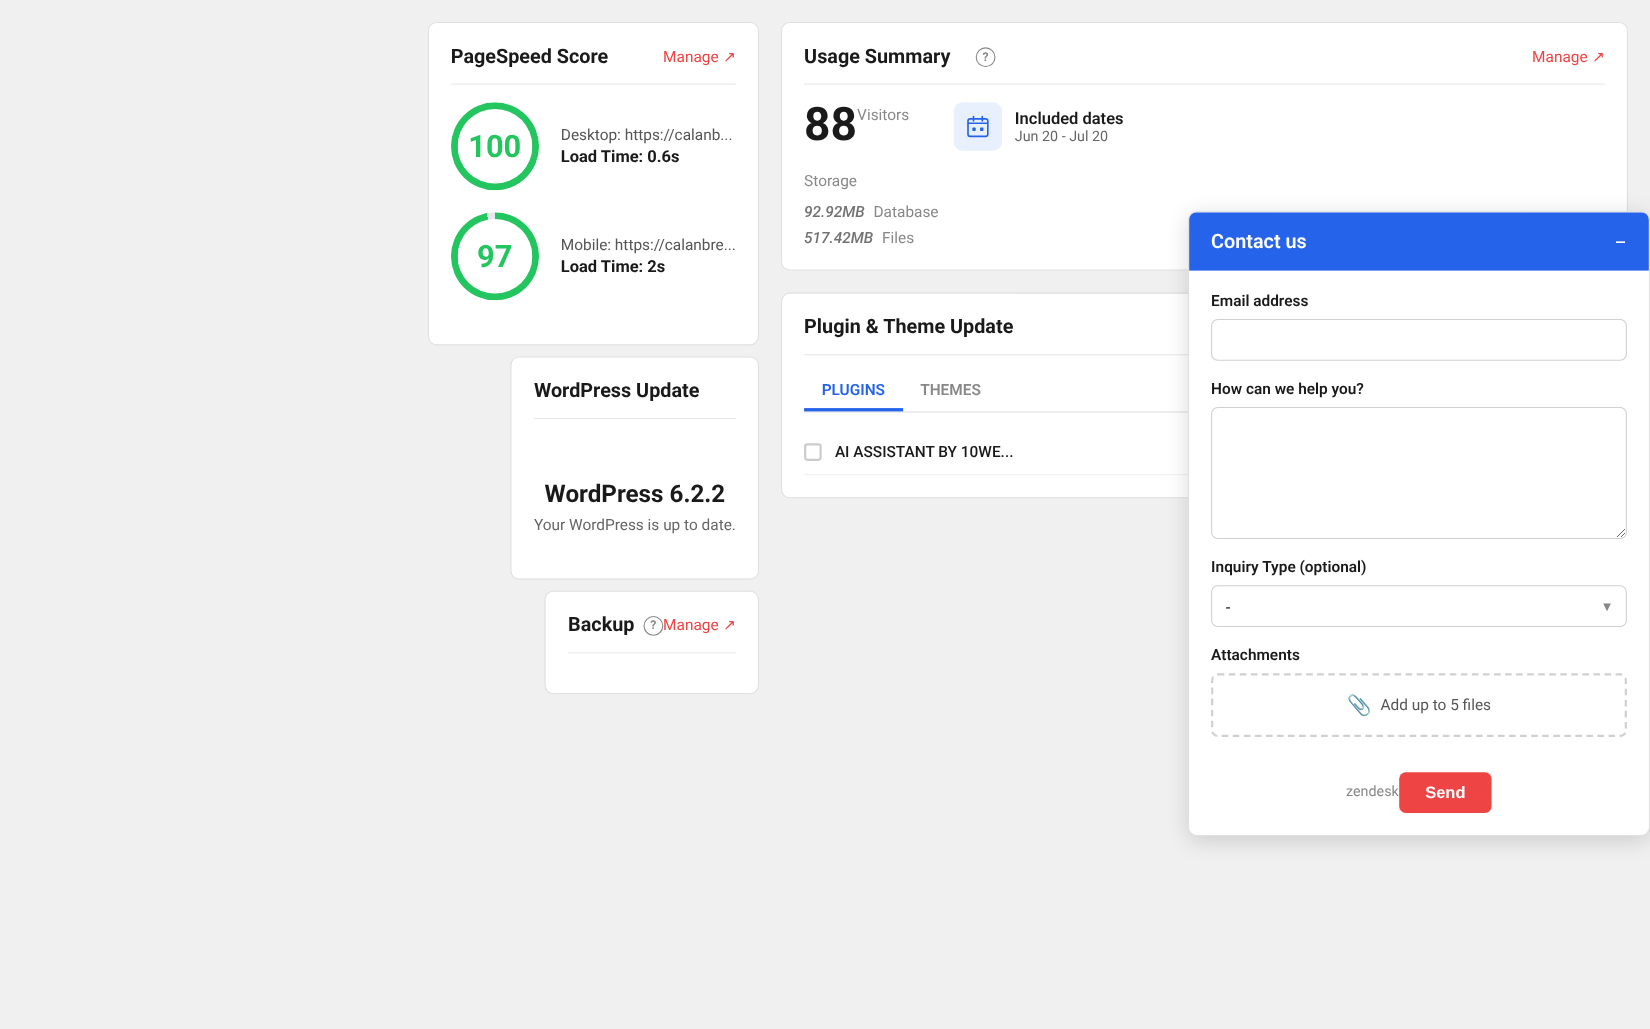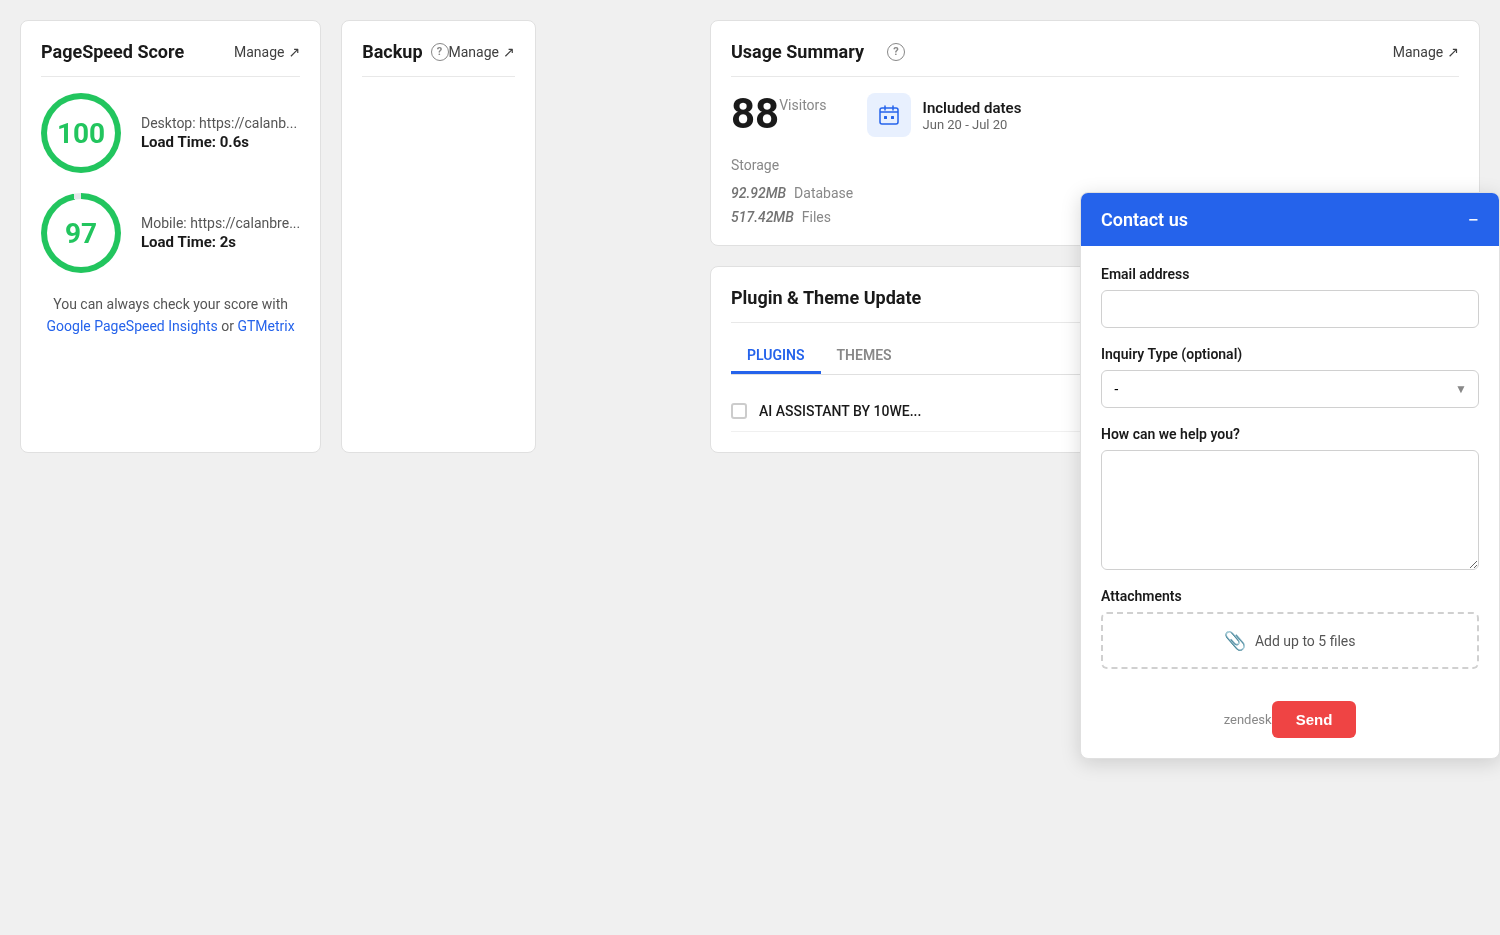--- a/index.html
+++ b/index.html
@@ -17,22 +17,23 @@
       gap: 20px;
       padding: 20px;
       width: 100%;
     }
 
     
     .left-col {
       width: 670px;
       flex-shrink: 0;
       display: flex;
-      flex-direction: row;
-      gap: 20px;
+      flex-direction: column;
+      gap: 10px;
+      align-items: flex-end;
     }
 
     
     .right-col {
       flex: 1;
       display: flex;
       flex-direction: column;
       gap: 20px;
     }
 
@@ -56,21 +57,21 @@
     .card-title {
       font-size: 18px;
       font-weight: 700;
       color: #1a1a1a;
       display: flex;
       align-items: center;
       gap: 8px;
     }
 
     .manage-link {
-      color: #404040;
+      color: #ef4444;
       font-size: 14px;
       display: flex;
       align-items: center;
       gap: 4px;
       cursor: pointer;
       text-decoration: none;
     }
 
     
     .pagespeed-scores {
@@ -525,26 +526,31 @@
           <div class="score-circle score-97">
             <span>97</span>
           </div>
           <div class="score-info">
             <span class="score-url">Mobile: https://calanbre...</span>
             <span class="score-loadtime">Load Time: 2s</span>
           </div>
         </div>
       </div>
 
-      <div class="pagespeed-footer">
-        <span>You can always check your score with</span><br>
-        <a href="#">Google PageSpeed Insights</a><span> or </span><a href="#">GTMetrix</a>
-      </div>
-    </div>
-
+    </div>
+
+    <div class="card">
+      <div class="card-header">
+        <span class="card-title">WordPress Update</span>
+      </div>
+      <div class="wp-update-content">
+        <span class="wp-version">WordPress 6.2.2</span>
+        <span class="wp-status">Your WordPress is up to date.</span>
+      </div>
+    </div>
 
     <div class="card backup-card">
       <div class="card-header">
         <span class="card-title">
           <span>Backup</span>
           <span class="help-icon">?</span>
         </span>
         <a class="manage-link">
           <span>Manage</span>
           <span class="arrow-icon">↗</span>
@@ -630,35 +636,35 @@
   </div>
 
   <div class="contact-body">
 
     <div class="form-group">
       <label class="form-label">Email address</label>
       <input type="email" class="form-input" style="">
     </div>
 
     <div class="form-group">
+      <label class="form-label">How can we help you?</label>
+      <textarea class="form-textarea" style=""></textarea>
+    </div>
+
+    <div class="form-group">
       <label class="form-label">Inquiry Type (optional)</label>
       <div class="select-wrapper">
         <select class="form-select">
           <option>-</option>
         </select>
         <span class="select-arrow">▼</span>
       </div>
     </div>
 
     <div class="form-group">
-      <label class="form-label">How can we help you?</label>
-      <textarea class="form-textarea" style=""></textarea>
-    </div>
-
-    <div class="form-group">
       <label class="form-label">Attachments</label>
       <div class="attachments-box">
         <span class="attachment-icon">📎</span>
         <span>Add up to 5 files</span>
       </div>
     </div>
 
   </div>
 
   <div class="contact-footer">

